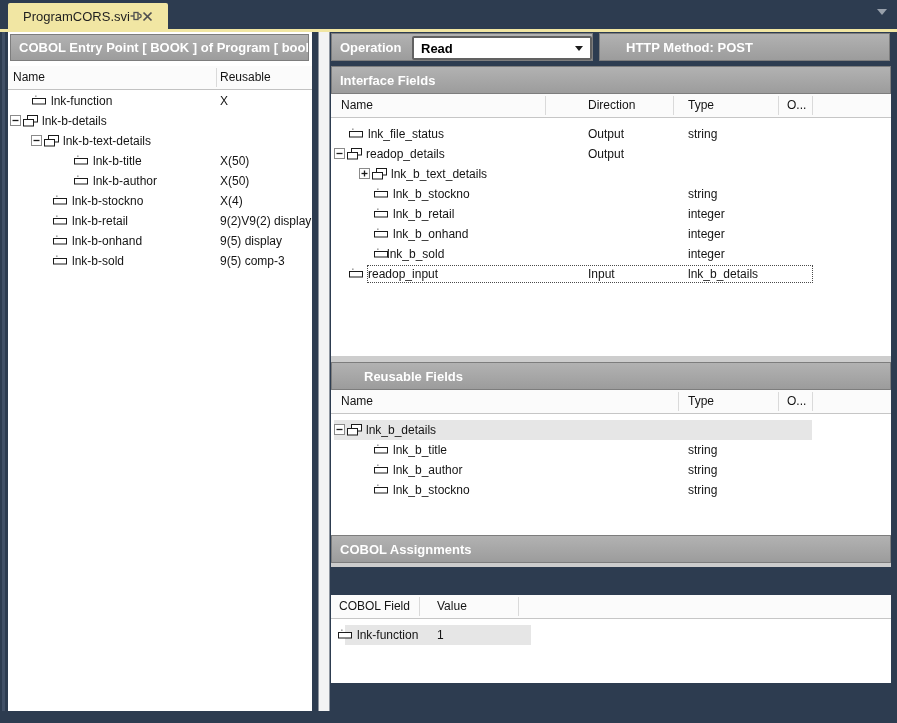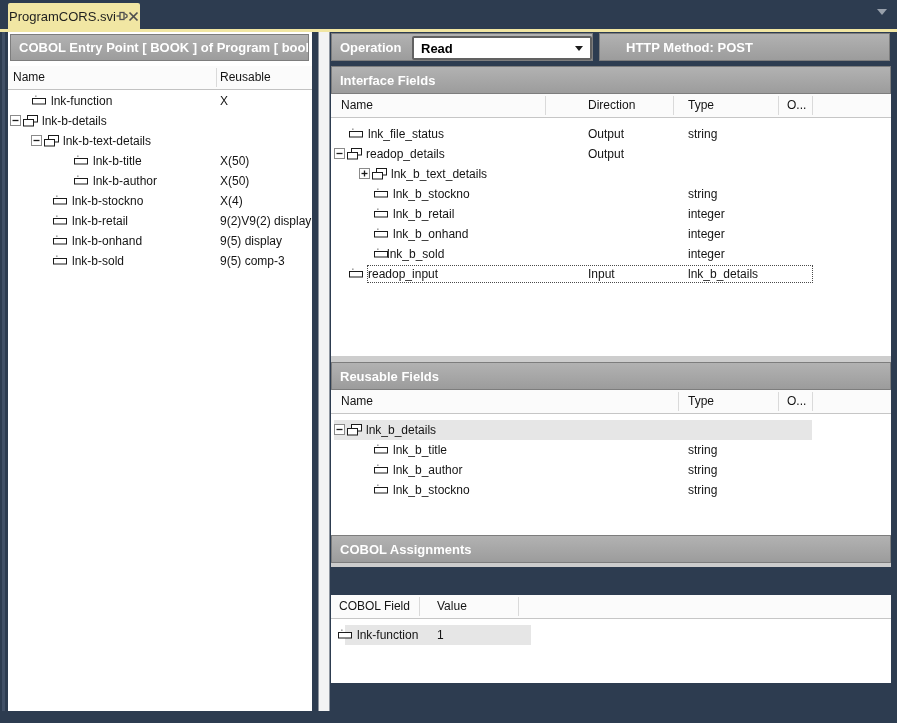--- a/index.html
+++ b/index.html
@@ -2,21 +2,21 @@
 <html><head>
 <meta charset="utf-8">
 <style>
   html,body{margin:0;padding:0;}
   .root{position:relative;width:897px;height:723px;background:#2d3c50;overflow:hidden;
         font-family:"Liberation Sans",sans-serif;}
   .edge-line{position:absolute;left:2px;top:32px;width:3px;height:679px;background:#415066;}
 
   
   .tab{position:absolute;left:8px;top:3px;height:26px;background:#f1e6a3;border-radius:2px 2px 0 0;
-       display:flex;align-items:center;padding:0 1px;gap:0;}
+       display:flex;align-items:center;padding:0 15px;gap:0;}
   .tab-title{font-size:13px;color:#1f1f1f;white-space:nowrap;}
   .tab svg{display:block;}
   .yellow-line{position:absolute;left:0;top:29px;width:897px;height:3px;background:#f1e6a3;}
   .chevron{position:absolute;right:10px;top:9px;width:0;height:0;
            border-left:5px solid transparent;border-right:5px solid transparent;border-top:6px solid #98a0ab;}
 
   
   .gbar{background:linear-gradient(#b2b2b2,#9c9c9c);border:1px solid #7d7d7d;box-sizing:border-box;
         color:#fff;font-weight:bold;font-size:13px;display:flex;align-items:center;
         overflow:hidden;white-space:nowrap;}
@@ -45,21 +45,21 @@
             border:2px solid #616161;border-radius:2px;box-sizing:border-box;display:flex;
             align-items:center;padding:0 7px;font-size:13px;font-weight:bold;color:#000;}
   .dd-arrow{margin-left:auto;width:0;height:0;border-left:4px solid transparent;
             border-right:4px solid transparent;border-top:5px solid #1c1c1c;}
 
   .sec-header{position:absolute;left:0;width:560px;height:28px;}
   .sec-body{position:absolute;left:0;width:560px;background:#fff;}
   .if-header{top:34px;}  .if-body{top:62px;height:262px;}
   .gap{position:absolute;left:0;width:560px;background:#cdcdcd;}
   .gap1{top:324px;height:6px;} .gap2{top:528px;height:7px;}
-  .ru-header{top:330px;} .ru-body{top:358px;height:170px;}
+  .ru-header{top:330px;padding-left:24px;} .ru-body{top:358px;height:170px;}
   .ca-header{top:503px;} .ca-body{top:563px;height:88px;}
   .tbl-head{position:relative;height:24px;background:#fbfbfb;border-bottom:1px solid #c6c6c6;box-sizing:border-box;}
   .tbl-head .hcell{position:absolute;top:0;line-height:23px;font-size:12px;color:#141414;white-space:nowrap;}
   .tbl-rows{position:relative;padding-top:6px;}
 
   
   .trow{position:relative;height:20px;font-size:12px;color:#141414;}
   .cell{position:absolute;top:0;line-height:20px;white-space:nowrap;z-index:2;}
   .exp,.ticon{position:absolute;z-index:2;}
   .exp{top:4px;} .ticon{top:4px;}

